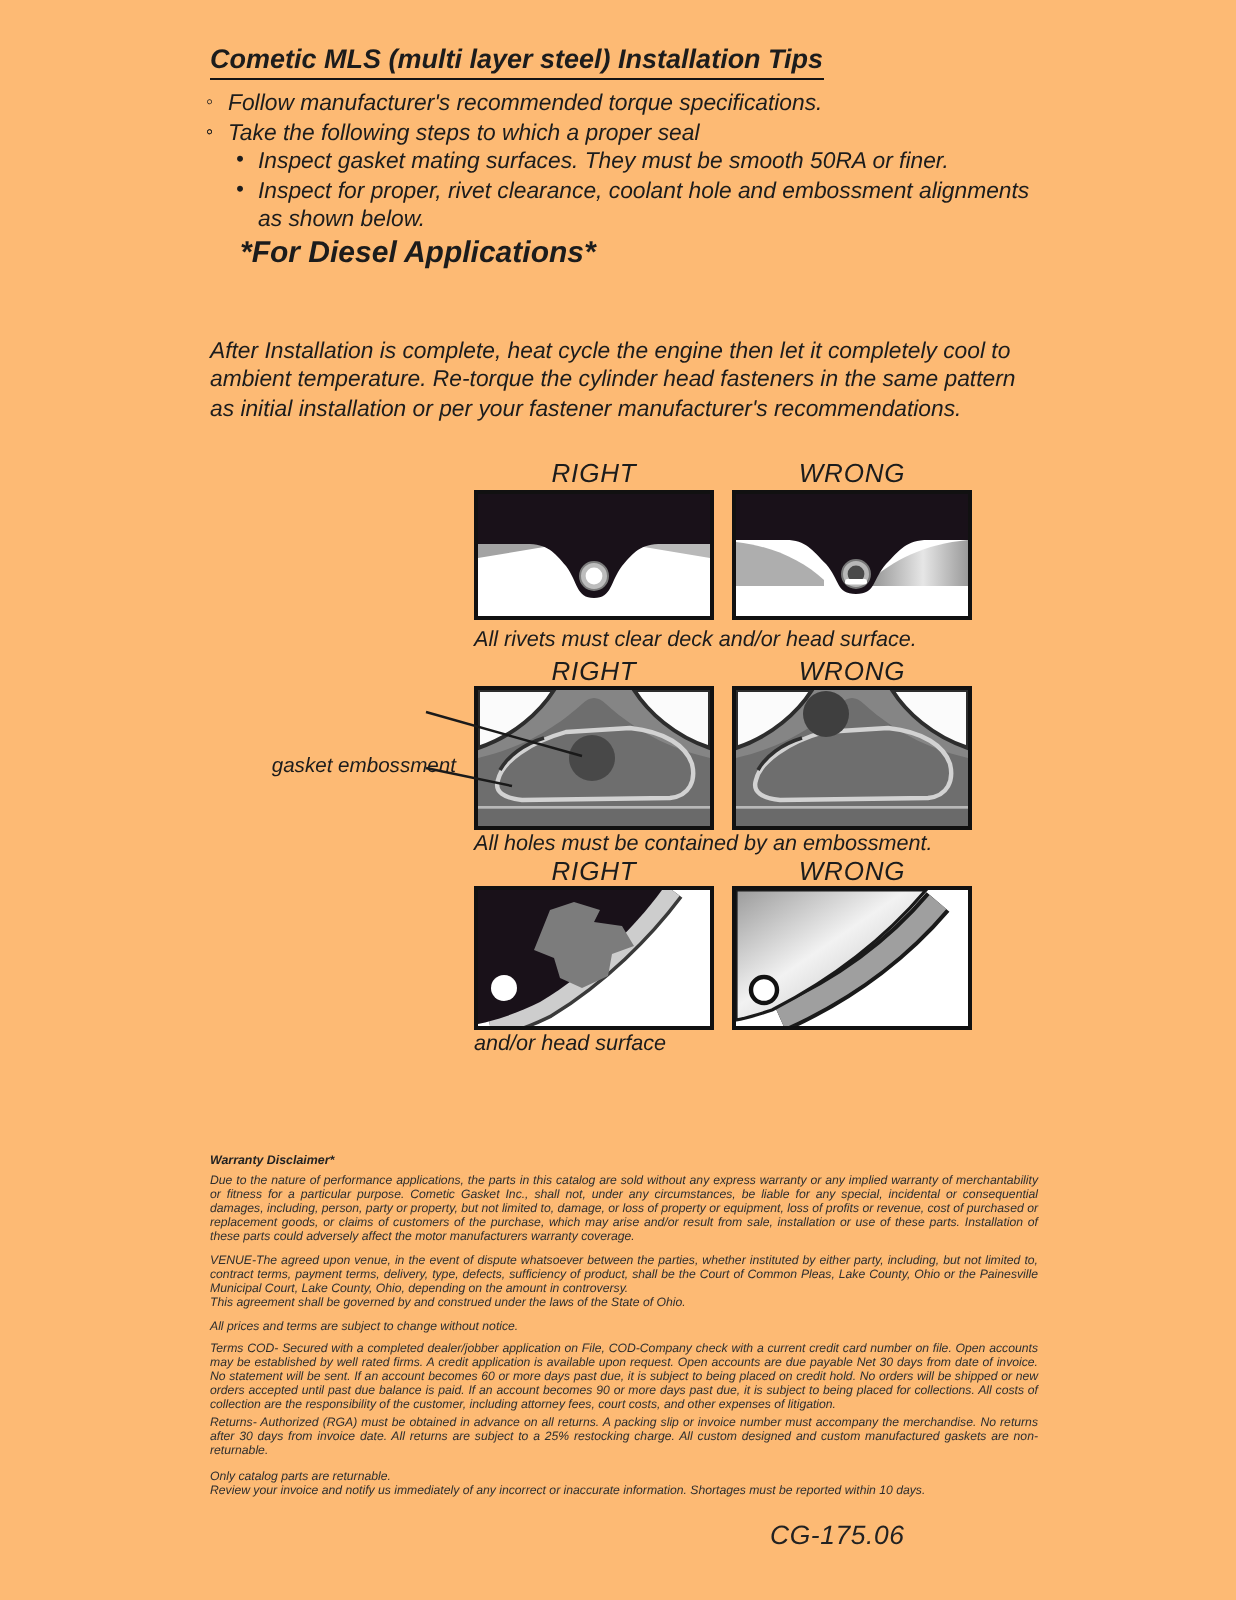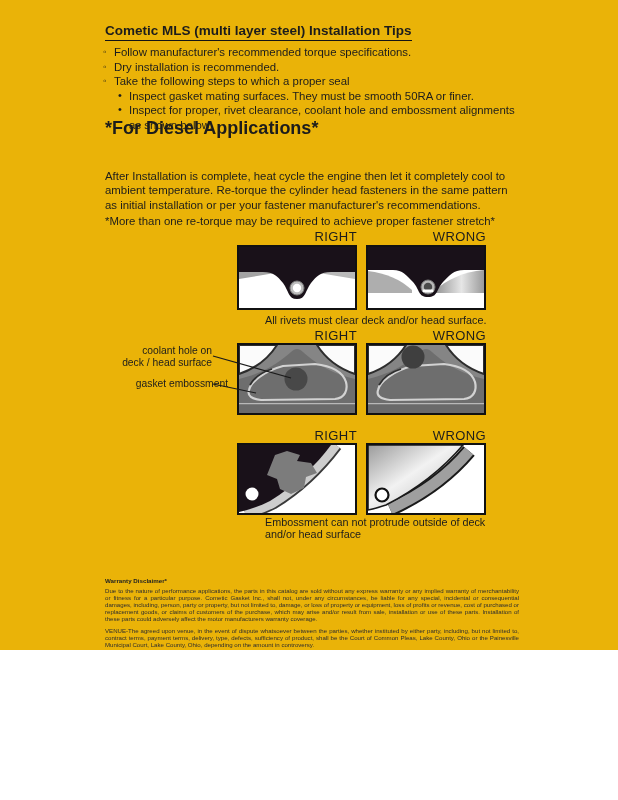--- a/index.html
+++ b/index.html
@@ -1,28 +1,28 @@
 <!DOCTYPE html>
 <html><head>
 <meta charset="utf-8">
 <style>
   html,body{margin:0;padding:0;background:#fff;}
-  .page{position:relative;width:618px;height:650px;background:#eab308;overflow:hidden;
-        font-family:"Liberation Sans", sans-serif;color:#1c1c1c;}
+  .page{position:relative;width:618px;height:800px;background:#fdba74;overflow:hidden;
+        font-family:"Liberation Sans", sans-serif;color:#1c1c1c;font-style:italic;}
   .abs{position:absolute;}
   .title{font-size:13.5px;font-weight:bold;border-bottom:1.5px solid #141414;padding-bottom:2px;}
   .bullets{width:420px;font-size:11.4px;line-height:14.6px;}
   .b-item{position:relative;padding-left:11px;}
   .b-item .mark{position:absolute;left:0;top:0;font-size:10px;}
   .sub{margin-left:15px;}
   .sub .mark{font-size:11px;top:-1px;}
-  .h2{font-size:18px;font-weight:bold;}
+  .h2{font-size:15px;font-weight:bold;margin-left:15px;}
   .para{width:416px;font-size:11.4px;line-height:14.4px;}
-  .dg-label{width:120px;text-align:right;font-size:13px;letter-spacing:.4px;}
-  .caption{font-size:10.8px;line-height:12.4px;margin-left:28px;}
+  .dg-label{width:120px;text-align:center;font-size:13px;letter-spacing:.4px;}
+  .caption{font-size:10.8px;line-height:12.4px;}
   .side-label{width:122px;text-align:right;font-size:10.3px;line-height:11.5px;}
   .fine{width:414px;font-size:6.1px;line-height:7.1px;color:#2e2e2e;text-align:justify;}
   .fine-h{font-weight:bold;font-size:6.2px;color:#222;}
   .fine-left{text-align:left;}
   .partnum{font-size:13.2px;letter-spacing:.3px;color:#222;}
   svg{display:block;}
 </style>
 </head>
 <body>
 
@@ -32,39 +32,37 @@
     <span class="title">Cometic MLS (multi layer steel) Installation Tips</span>
   </div>
 
   <div class="abs bullets" style="left:103px;top:45px;">
     <div class="b-item">
       <span class="mark">◦</span>
       <span>Follow manufacturer's recommended torque specifications.</span>
     </div>
     <div class="b-item">
       <span class="mark">◦</span>
-      <span>Dry installation is recommended.</span>
     </div>
     <div class="b-item">
       <span class="mark">◦</span>
       <span>Take the following steps to which a proper seal</span>
     </div>
     <div class="b-item sub">
       <span class="mark">•</span>
       <span>Inspect gasket mating surfaces.  They must be smooth 50RA or finer.</span>
     </div>
     <div class="b-item sub">
       <span class="mark">•</span>
       <span>Inspect for proper, rivet clearance, coolant hole and embossment alignments as shown below.</span>
     </div>
   </div>
 
   <div class="abs h2" style="left:105px;top:118px;">*For Diesel Applications*</div>
   <div class="abs para" style="left:105px;top:169px;">After Installation is complete, heat cycle the engine then let it completely cool to ambient temperature. Re-torque the cylinder head fasteners in the same pattern as initial installation or per your fastener manufacturer's recommendations.</div>
-  <div class="abs para" style="left:105px;top:214px;">*More than one re-torque may be required to achieve proper fastener stretch*</div>
 
   <div class="abs dg-label" style="left:237px;top:229px;">RIGHT</div>
   <div class="abs dg-label" style="left:366px;top:229px;">WRONG</div>
 
   <svg class="abs" style="left:237px;top:245px;" width="120" height="65" viewBox="0 0 120 65">
     <rect x="0" y="0" width="120" height="65" fill="#ffffff"></rect>
     <polygon points="2,27 44,27 2,34" fill="#a3a3a3"></polygon>
     <polygon points="118,27 76,27 118,34" fill="#b9b9b9"></polygon>
     <path d="M2,2 H118 V27 H94 C83,27 80,31 74,38 C68,46 69,54 60,54 C51,54 52,46 46,38 C40,31 37,27 26,27 H2 Z" fill="#191119"></path>
     <circle cx="60" cy="43" r="7" fill="#bdbdbd" stroke="#7c7c7c" stroke-width="1"></circle>
@@ -89,24 +87,20 @@
     <circle cx="62" cy="42" r="4.2" fill="#4a4a4a"></circle>
     <rect x="56.5" y="44.5" width="11" height="2.8" rx="1.2" fill="#ffffff"></rect>
     <rect x="1" y="1" width="118" height="63" fill="none" stroke="#111111" stroke-width="2"></rect>
   </svg>
 
   <div class="abs caption" style="left:237px;top:314px;width:280px;">All rivets must clear deck and/or head surface.</div>
 
   <div class="abs dg-label" style="left:237px;top:328px;">RIGHT</div>
   <div class="abs dg-label" style="left:366px;top:328px;">WRONG</div>
 
-  <div class="abs side-label" style="left:90px;top:345px;">
-    <div>coolant hole on</div>
-    <div>deck / head surface</div>
-  </div>
   <div class="abs side-label" style="left:106px;top:378px;">gasket embossment</div>
 
   <svg class="abs" style="left:237px;top:343px;" width="120" height="72" viewBox="0 0 120 72">
     <rect x="0" y="0" width="120" height="72" fill="#858585"></rect>
     <path d="M2,36 C28,30 44,18 54,9 C58,5 62,5 66,9 C76,18 92,30 118,36 L118,60 H2 Z" fill="#6e6e6e"></path>
     <rect x="2" y="60" width="116" height="1.4" fill="#b8b8b8"></rect>
     <rect x="2" y="61.4" width="116" height="9" fill="#6a6a6a"></rect>
     <path d="M2,2 H40 C33,13 20,25 2,31 Z" fill="#fbfbfb" stroke="#2d2d2d" stroke-width="2"></path>
     <path d="M118,2 H80 C87,13 100,25 118,31 Z" fill="#fbfbfb" stroke="#2d2d2d" stroke-width="2"></path>
     <path d="M12,47 C14,38 28,28 46,23 L78,21 C96,23 106,30 109,39 C111,47 108,55 98,56 L24,57 C15,56 10,53 12,47 Z" fill="none" stroke="#d2d2d2" stroke-width="2.2"></path>
@@ -126,20 +120,21 @@
     <path d="M13,42 C17,35 25,29 35,26" fill="none" stroke="#2f2f2f" stroke-width="1.8"></path>
     <circle cx="47" cy="14" r="11.5" fill="#3f3f3f"></circle>
     <rect x="1" y="1" width="118" height="70" fill="none" stroke="#111111" stroke-width="2"></rect>
   </svg>
 
   <svg class="abs" style="left:110px;top:340px;pointer-events:none;" width="200" height="70" viewBox="0 0 200 70">
     <line x1="103" y1="16" x2="181" y2="38" stroke="#1a1a1a" stroke-width="1.2"></line>
     <line x1="103" y1="44" x2="146" y2="53" stroke="#1a1a1a" stroke-width="1.2"></line>
   </svg>
 
+  <div class="abs caption" style="left:237px;top:416px;width:280px;">All holes must be contained by an embossment.</div>
 
   <div class="abs dg-label" style="left:237px;top:428px;">RIGHT</div>
   <div class="abs dg-label" style="left:366px;top:428px;">WRONG</div>
 
   <svg class="abs" style="left:237px;top:443px;" width="120" height="72" viewBox="0 0 120 72">
     <rect x="0" y="0" width="120" height="72" fill="#ffffff"></rect>
     <path d="M99,2 C84,22 62,44 36,60 C28,64 18,68 8,70" fill="none" stroke="#3a3a3a" stroke-width="13"></path>
     <path d="M99,2 C84,22 62,44 36,60 C28,64 18,68 8,70" fill="none" stroke="#cdcdcd" stroke-width="9.5"></path>
     <path d="M2,2 H94 C80,21 58,43 33,58 C23,63 12,67 2,69 Z" fill="#191119"></path>
     <polygon points="38,12 50,8 63,12 60,18 74,20 80,30 69,34 67,45 54,51 43,46 40,36 30,32 34,22" fill="#7c7c7c"></polygon>
@@ -158,21 +153,20 @@
     </defs>
     <rect x="0" y="0" width="120" height="72" fill="#ffffff"></rect>
     <path d="M103,8 C86,28 60,50 24,66" fill="none" stroke="#1a1a1a" stroke-width="15"></path>
     <path d="M103,8 C86,28 60,50 24,66" fill="none" stroke="#9f9f9f" stroke-width="11"></path>
     <path d="M2,2 H97 C80,22 55,44 20,62 C14,64 8,66 2,67 Z" fill="url(#w3grad)" stroke="#1a1a1a" stroke-width="1.6"></path>
     <circle cx="16" cy="52" r="6.5" fill="#ffffff" stroke="#111111" stroke-width="2.2"></circle>
     <rect x="1" y="1" width="118" height="70" fill="none" stroke="#111111" stroke-width="2"></rect>
   </svg>
 
   <div class="abs caption" style="left:237px;top:516px;width:270px;">
-    <div>Embossment can not protrude outside of deck</div>
     <div>and/or head surface</div>
   </div>
 
   <div class="abs fine fine-h fine-left" style="left:105px;top:577px;">Warranty Disclaimer*</div>
   <div class="abs fine" style="left:105px;top:587px;">Due to the nature of performance applications, the parts in this catalog are sold without any express warranty or any implied warranty of merchantability or fitness for a particular purpose.  Cometic Gasket Inc., shall not, under any circumstances, be liable for any special, incidental or consequential damages, including, person, party or property, but not limited to, damage, or loss of property or equipment, loss of profits or revenue, cost of purchased or replacement goods, or claims of customers of the purchase, which may arise and/or result from sale, installation or use of these parts.  Installation of these parts could adversely affect the motor manufacturers warranty coverage.</div>
   <div class="abs fine" style="left:105px;top:627px;">
     <span>VENUE-The agreed upon venue, in the event of dispute whatsoever between the parties, whether instituted by either party, including, but not limited to, contract terms, payment terms, delivery, type, defects, sufficiency of product, shall be the Court of Common Pleas, Lake County, Ohio or the Painesville Municipal Court, Lake County, Ohio, depending on the amount in controversy.</span>
     <div class="fine-left">This agreement shall be governed by and construed under the laws of the State of Ohio.</div>
   </div>
   <div class="abs fine fine-left" style="left:105px;top:660px;">All prices and terms are subject to change without notice.</div>

